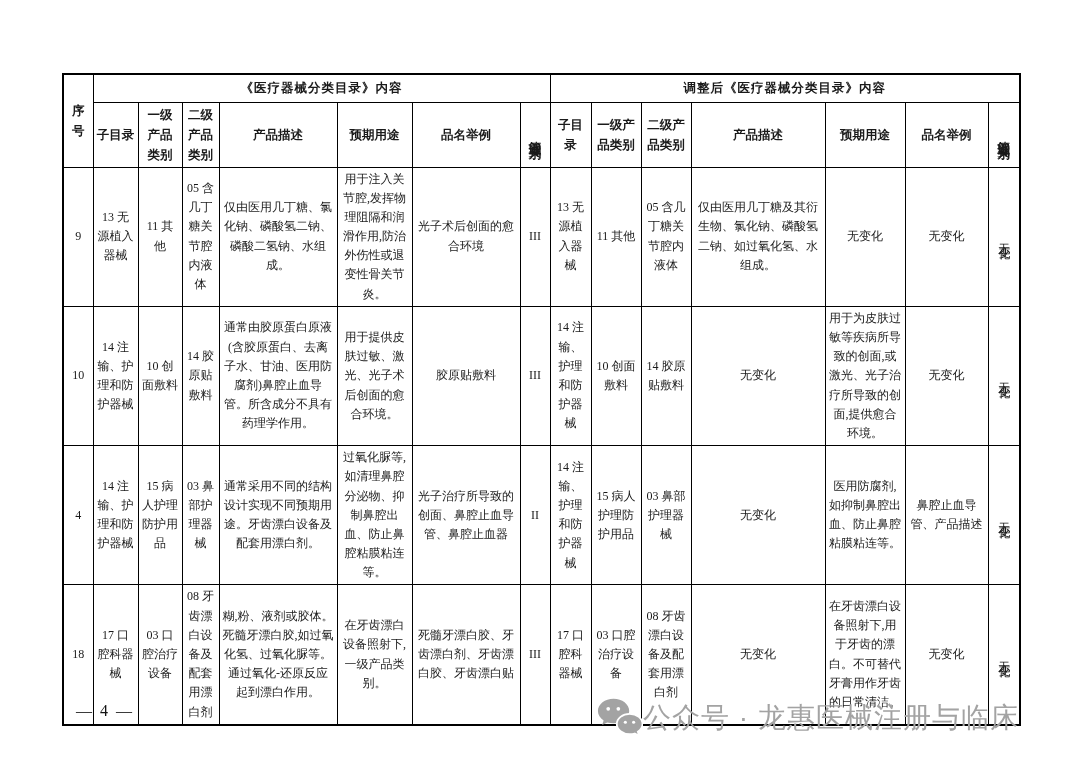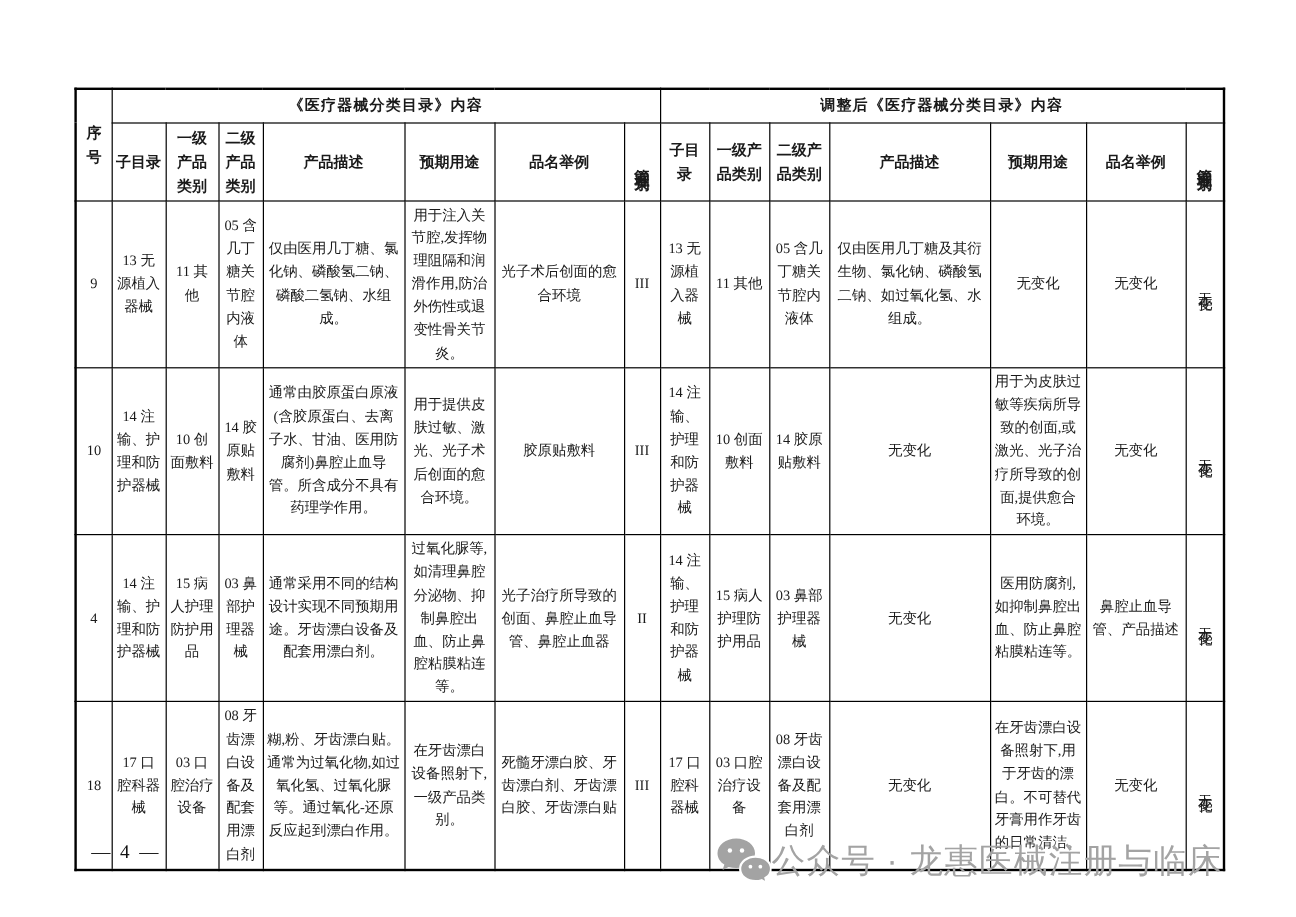--- a/index.html
+++ b/index.html
@@ -149,21 +149,21 @@
         <td>无变化</td>
         <td>医用防腐剂,如抑制鼻腔出血、防止鼻腔粘膜粘连等。</td>
         <td>鼻腔止血导管、产品描述</td>
         <td><span class="vert">无变化</span></td>
       </tr>
       <tr style="height:134px">
         <td class="num-cell">18</td>
         <td>17 口腔科器械</td>
         <td>03 口腔治疗设备</td>
         <td>08 牙齿漂白设备及配套用漂白剂</td>
-        <td>糊,粉、牙齿漂白贴。通常为过氧化物,如过氧化氢、过氧化脲等。通过氧化-还原反应起到漂白作用。</td>
+        <td>糊,粉、液剂或胶体。死髓牙漂白胶,如过氧化氢、过氧化脲等。通过氧化-还原反应起到漂白作用。</td>
         <td>在牙齿漂白设备照射下,一级产品类别。</td>
         <td>死髓牙漂白胶、牙齿漂白剂、牙齿漂白胶、牙齿漂白贴</td>
         <td>III</td>
         <td>17 口腔科器械</td>
         <td>03 口腔治疗设备</td>
         <td>08 牙齿漂白设备及配套用漂白剂</td>
         <td>无变化</td>
         <td>在牙齿漂白设备照射下,用于牙齿的漂白。不可替代牙膏用作牙齿的日常清洁。</td>
         <td>无变化</td>
         <td><span class="vert">无变化</span></td>

